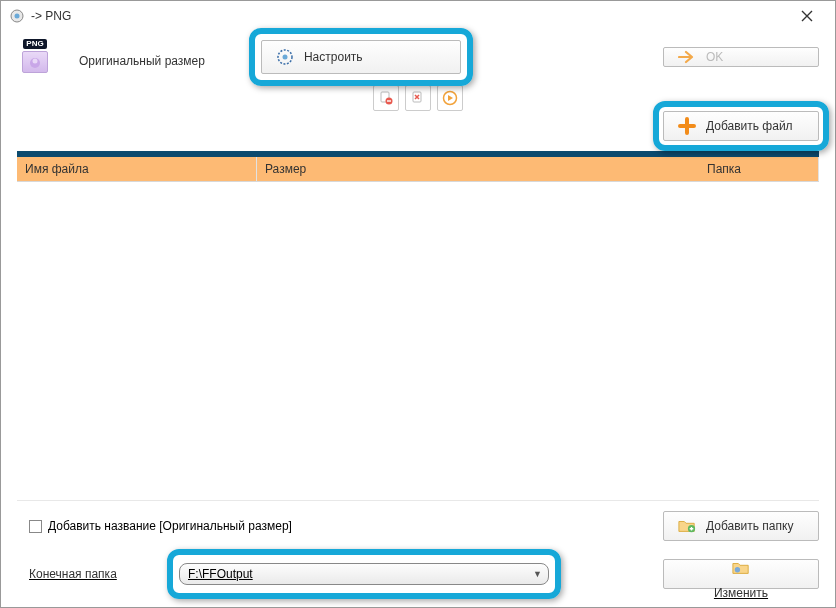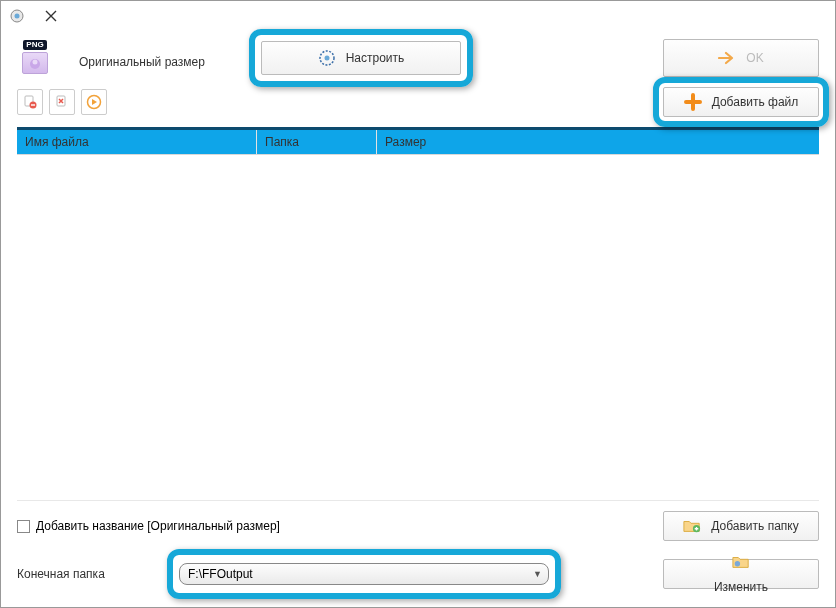--- a/index.html
+++ b/index.html
@@ -75,21 +75,20 @@
     color: #333;
     margin-left: 10px;
     margin-top: 8px;
   }
   .btn {
     height: 30px;
     border: 1px solid #bbb;
     background: linear-gradient(#fefefe, #f1f1f1);
     display: inline-flex;
     align-items: center;
-    justify-content: center;
     gap: 10px;
     font-size: 12px;
     color: #333;
     cursor: pointer;
     padding: 0 14px;
     border-radius: 2px;
   }
   .btn.disabled { color: #bbb; cursor: default; }
   .btn .bicon { width: 18px; height: 18px; display: inline-flex; align-items: center; justify-content: center; }
 
@@ -105,84 +104,85 @@
     position: absolute;
     border: 6px solid #16a8d8;
     border-radius: 12px;
     pointer-events: none;
     box-shadow: 2px 2px 6px rgba(0,0,0,0.35), inset 0 0 0 1px rgba(255,255,255,0.3);
   }
   .hl-configure { left: -12px; top: -12px; width: 224px; height: 58px; }
 
   .ok-btn {
     width: 156px;
-    height: 38px;
+    height: 20px;
     margin-left: auto;
     color: #ccc;
   }
   .ok-btn .arrow { color: #f2a23a; font-size: 16px; }
 
   .row2 {
     display: flex;
     align-items: center;
     padding: 6px 16px 10px 16px;
+    flex-direction: column;
   }
   .smallbtns { display: flex; gap: 6px; }
   .iconbtn {
     width: 26px; height: 26px;
     border: 1px solid #ccc;
     background: #fff;
     border-radius: 2px;
     display: flex; align-items: center; justify-content: center;
     cursor: pointer;
   }
   .addfile-wrap { position: relative; margin-left: auto; }
   .addfile-btn { width: 156px; height: 30px; }
   .hl-addfile { left: -10px; top: -10px; width: 176px; height: 50px; }
 
   .table-head {
     display: flex;
-    border-top: 3px solid #0c4a6e;
+    border-top: 6px solid #0c4a6e;
     border-bottom: 1px solid #d8d8d8;
-    background: #0ea5e9;
+    background: #fdba74;
     margin: 0 16px;
   }
   .th {
     padding: 5px 8px;
     font-size: 12px;
     color: #333;
     border-right: 1px solid #e2e2e2;
   }
   .th1 { width: 240px; }
   .th2 { width: 120px; }
   .th3 { flex: 1; border-right: none; }
 
   .table-body {
     flex: 1;
     margin: 0 16px;
     border-bottom: 1px solid #e8e8e8;
     background: #fff;
   }
 
   .bottom {
-    padding: 10px 16px 18px 16px;
+    padding: 10px 16px 18px 28px;
   }
   .addname-row {
     display: flex; align-items: center;
     margin-bottom: 18px;
   }
   .chk {
     width: 13px; height: 13px;
     border: 1px solid #888;
     margin-right: 6px;
     background: #fff;
   }
   .addfolder-btn { width: 156px; height: 30px; margin-left: auto; }
   .output-row {
-    display: flex; align-items: center; gap: 12px;
+    display: flex; align-items: center;  text-decoration: underline;
   }
   .output-label { width: 150px; color: #333; font-size: 12px; }
   .combo-wrap { position: relative; }
   .combo {
     width: 370px; height: 22px;
     border: 1px solid #888;
     background: linear-gradient(#fdfdfd,#eaeaea);
     display: flex; align-items: center;
     padding: 0 20px 0 8px;
     font-size: 12px;
@@ -203,20 +203,21 @@
 
 <div class="window">
 
   <div class="titlebar">
     <span class="app-icon">
       <svg width="16" height="16" viewBox="0 0 16 16">
           <circle cx="8" cy="8" r="6" fill="#e8e8e8" stroke="#888"></circle>
           <circle cx="8" cy="8" r="2.5" fill="#6aa9d8"></circle>
         </svg>
     </span>
+    <span class="title">  -&gt; PNG</span>
     <span class="close">
       <svg width="12" height="12" viewBox="0 0 12 12">
           <path d="M1 1 L11 11 M11 1 L1 11" stroke="#333" stroke-width="1.4"></path>
         </svg>
     </span>
   </div>
 
   <div class="toprow">
     <div class="png-badge">
       <span class="tag">PNG</span>
@@ -283,22 +284,22 @@
             </svg>
         </span>
         <span>Добавить файл</span>
       </div>
       <div class="highlight hl-addfile"></div>
     </div>
   </div>
 
   <div class="table-head">
     <div class="th th1">Имя файла</div>
+    <div class="th th3">Размер</div>
     <div class="th th2">Папка</div>
-    <div class="th th3">Размер</div>
   </div>
   <div class="table-body"></div>
 
   <div class="bottom">
     <div class="addname-row">
       <span class="chk"></span>
       <span>Добавить название [Оригинальный размер]</span>
       <div class="btn addfolder-btn">
         <span class="bicon">
           <svg width="20" height="16" viewBox="0 0 20 16">

